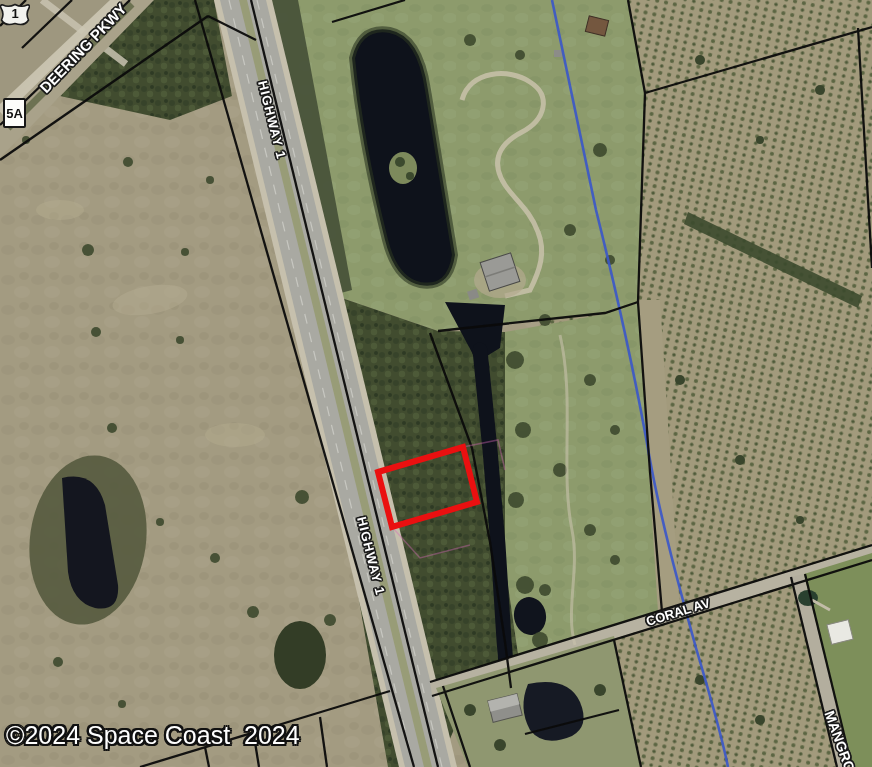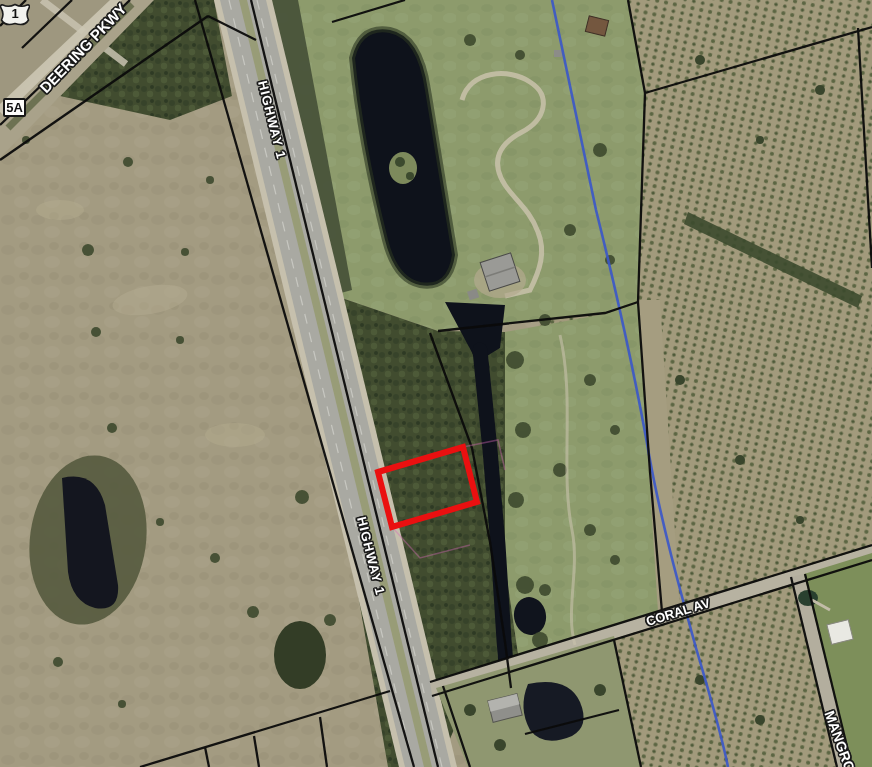--- a/index.html
+++ b/index.html
@@ -16,21 +16,21 @@
                 0 -1.6px 0 #1a1a1a,0 1.6px 0 #1a1a1a,
                 -1.6px 0 0 #1a1a1a,1.6px 0 0 #1a1a1a;
     pointer-events:none;
   }
   .lbl-deering{left:83px;top:48px;font-size:15px;transform:translate(-50%,-50%) rotate(-46deg);}
   .lbl-hwy-top{left:272px;top:120px;font-size:13px;letter-spacing:1px;transform:translate(-50%,-50%) rotate(76deg);}
   .lbl-hwy-mid{left:371px;top:556px;font-size:13px;letter-spacing:1px;transform:translate(-50%,-50%) rotate(76deg);}
   .lbl-coral{left:678px;top:612px;font-size:13px;transform:translate(-50%,-50%) rotate(-17deg);}
   .lbl-mangrove{left:843px;top:750px;font-size:14px;transform:translate(-50%,-50%) rotate(70deg);}
   .badge-5a{
-    position:absolute;left:3px;top:98px;width:23px;height:19px;
+    position:absolute;left:3px;top:98px;width:23px;height:30px;
     background:#fdfdfb;border:2px solid #161616;border-radius:2px;
     display:flex;align-items:center;justify-content:center;
     font-size:13px;font-weight:bold;color:#111;box-sizing:border-box;
   }
   .shield{position:absolute;left:322px;top:411px;width:30px;height:26px;}
   .copyright{
     position:absolute;left:6px;top:721px;font-size:25px;font-weight:400;
     color:#ffffff;white-space:pre;letter-spacing:0px;
     text-shadow:-2px -2px 0 #111,2px -2px 0 #111,-2px 2px 0 #111,2px 2px 0 #111,
                 0 2.4px 0 #111,0 -2.4px 0 #111,2.4px 0 0 #111,-2.4px 0 0 #111;
@@ -256,14 +256,15 @@
   </svg>
 
   <div class="maplabel lbl-deering">DEERING PKWY</div>
   <div class="maplabel lbl-hwy-top">HIGHWAY 1</div>
   <div class="maplabel lbl-hwy-mid">HIGHWAY 1</div>
   <div class="maplabel lbl-coral">CORAL AV</div>
   <div class="maplabel lbl-mangrove">MANGROVE</div>
 
   <div class="badge-5a">5A</div>
 
+  <div class="copyright">©2024 Space Coast  2024</div>
 
 </div>
 
 </body></html>

